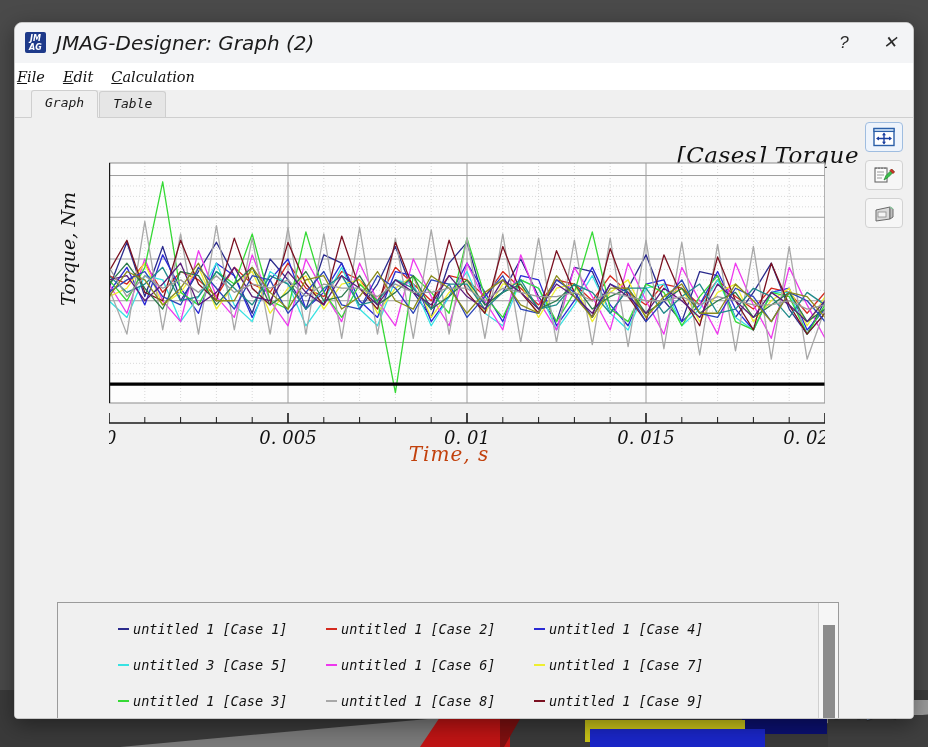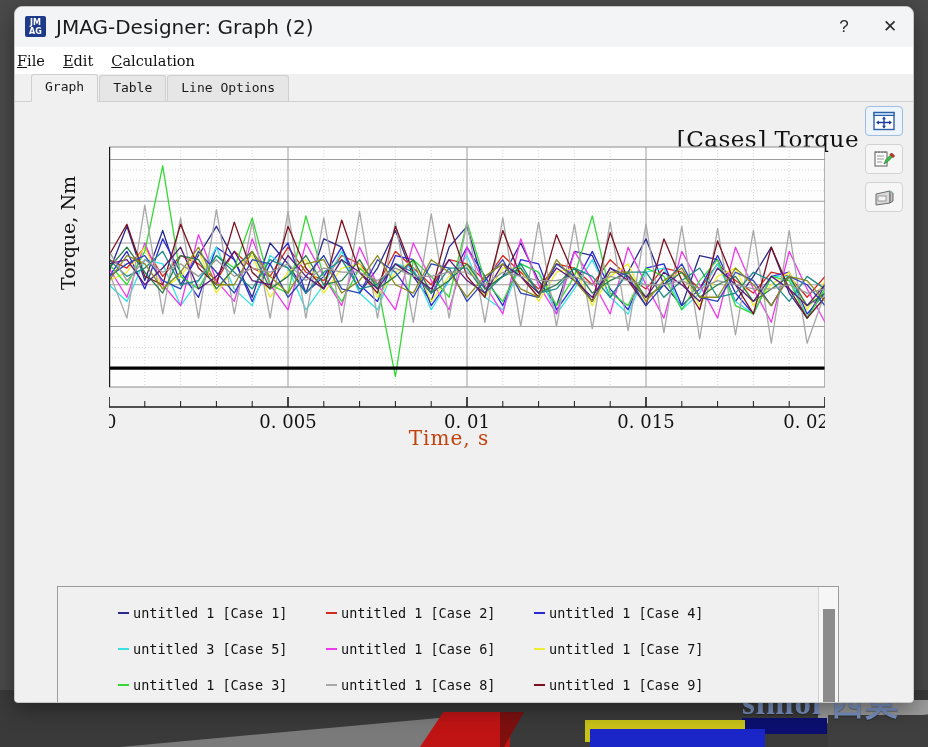--- a/index.html
+++ b/index.html
@@ -30,28 +30,28 @@
   #watermark {
     position: absolute; left: 742px; top: 681px;
     font-size: 33px; font-weight: bold; letter-spacing: 1px;
     color: #7b94c4; text-shadow: 0 1px 1px rgba(0,0,0,.35);
     font-family: Liberation Serif, serif;
     white-space: nowrap; pointer-events: none;
   }
 
   
   #window {
-    position: absolute; left: 14px; top: 6px;
+    position: absolute; left: 14px; top: 22px;
     width: 900px; height: 697px;
     background: #f0f0f0;
     border: 1px solid #c7c7c7;
     border-radius: 8px 8px 4px 4px;
     box-shadow: 0 6px 22px rgba(0,0,0,.40);
     overflow: hidden;
-    display: flex; flex-direction: column;
+    display: flex; flex-direction: column; font-style: italic;
   }
 
   
   #titlebar {
     height: 40px; background: #f3f4f6;
     display: flex; align-items: center;
     border-bottom: 1px solid #f3f4f6;
     flex: none;
   }
   #app-icon {
@@ -157,21 +157,20 @@
 
   <div id="menubar">
     <div class="menu-item"><u>F</u><span>ile</span></div>
     <div class="menu-item"><u>E</u><span>dit</span></div>
     <div class="menu-item"><u>C</u><span>alculation</span></div>
   </div>
 
   <div id="tabstrip">
     <div class="tab active">Graph</div>
     <div class="tab">Table</div>
-    <div class="tab">Line Options</div>
   </div>
 
   <div id="content">
 
     <div id="tools">
       <div class="tool sel">
         <svg width="22" height="20" viewBox="0 0 22 20" aria-hidden="true">
           <rect x="1" y="1.5" width="20" height="17" fill="#fff" stroke="#2b5fa8" stroke-width="1.4"></rect>
           <rect x="1" y="1.5" width="20" height="3" fill="#bcd4ef" stroke="#2b5fa8" stroke-width="1.1"></rect>
           <g stroke="#1a3fa0" stroke-width="1.4" fill="none">

